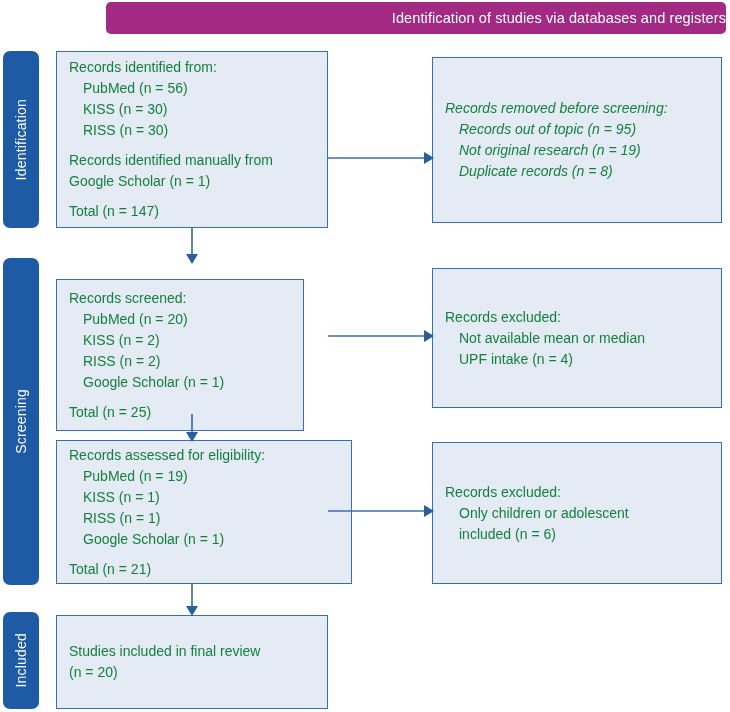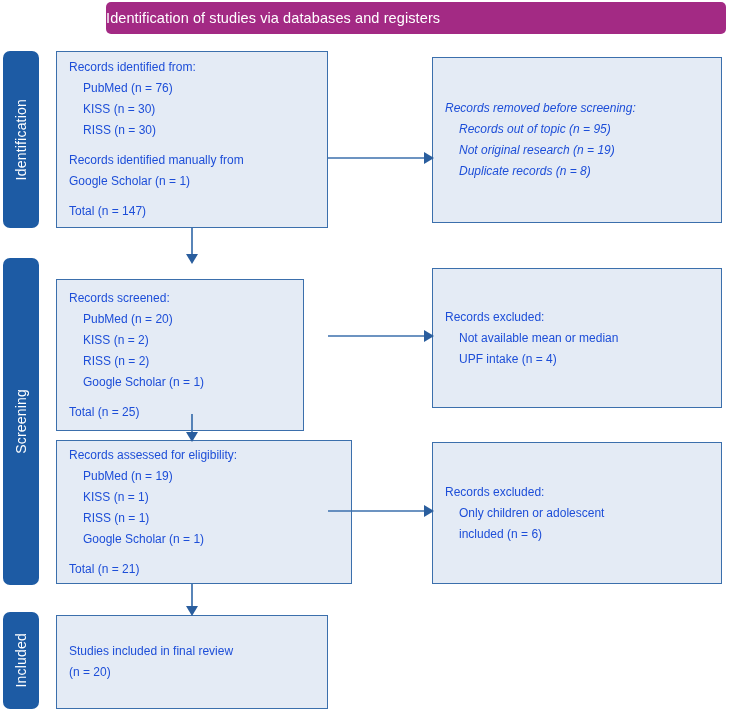--- a/index.html
+++ b/index.html
@@ -24,21 +24,21 @@
   .banner {
     position: absolute;
     left: 106px;
     top: 2px;
     width: 620px;
     height: 32px;
     background: #a32a84;
     border-radius: 5px;
     display: flex;
     align-items: center;
-    justify-content: flex-start;
+    justify-content: flex-end;
   }
   .banner-text {
     color: #ffffff;
     font-size: 14.5px;
     letter-spacing: 0.1px;
     white-space: nowrap;
   }
 
   
   .stage {
@@ -70,23 +70,23 @@
     border: 1.6px solid #3b6fac;
     box-sizing: border-box;
     display: flex;
     flex-direction: column;
     justify-content: center;
   }
   .box-inner {
     padding: 0 12px;
   }
   .line {
-    font-size: 12px;
+    font-size: 14px;
     line-height: 21px;
-    color: #1d4ed8;
+    color: #15803d;
     white-space: nowrap;
   }
   .line.indent { padding-left: 14px; }
   .line.gap-top { margin-top: 9px; }
 
   
   #box-identified  { left: 56px; top: 51px;  width: 272px; height: 177px; }
   #box-screened    { left: 56px; top: 262px; width: 248px; height: 152px; margin-top: 17px; }
   #box-eligibility { left: 56px; top: 440px; width: 296px; height: 144px; }
   #box-included    { left: 56px; top: 615px; width: 272px; height: 94px; }
@@ -125,21 +125,21 @@
   <div class="stage" id="stage-screening" style="background: rgb(29, 91, 164);">
     <span class="stage-label">Screening</span>
   </div>
   <div class="stage" id="stage-included" style="background: rgb(29, 91, 164);">
     <span class="stage-label">Included</span>
   </div>
 
   <div class="box" id="box-identified" style="background: rgb(228, 235, 245); border-color: rgb(59, 111, 172);">
     <div class="box-inner">
         <div class="line">Records identified from:</div>
-        <div class="line indent">PubMed (n = 76)</div>
+        <div class="line indent">PubMed (n = 56)</div>
         <div class="line indent">KISS (n = 30)</div>
         <div class="line indent">RISS (n = 30)</div>
         <div class="line gap-top">Records identified manually from</div>
         <div class="line">Google Scholar (n = 1)</div>
         <div class="line gap-top">Total (n = 147)</div>
       </div>
   </div>
 
   <div class="box" id="box-removed" style="background: rgb(228, 235, 245); border-color: rgb(59, 111, 172); font-style: italic;">
     <div class="box-inner">

